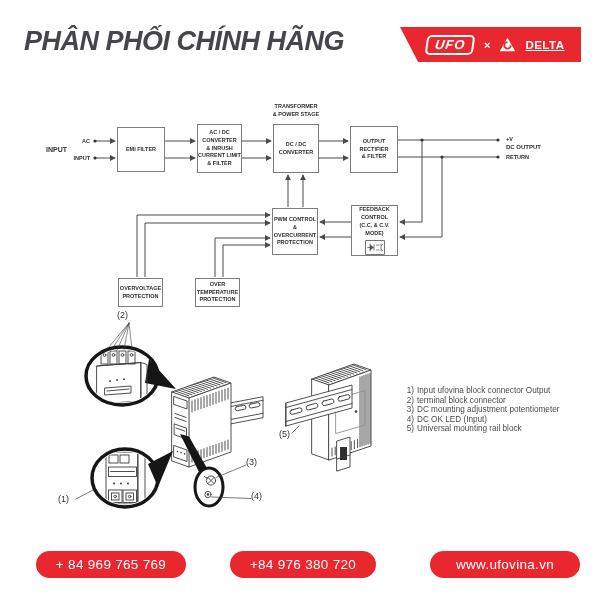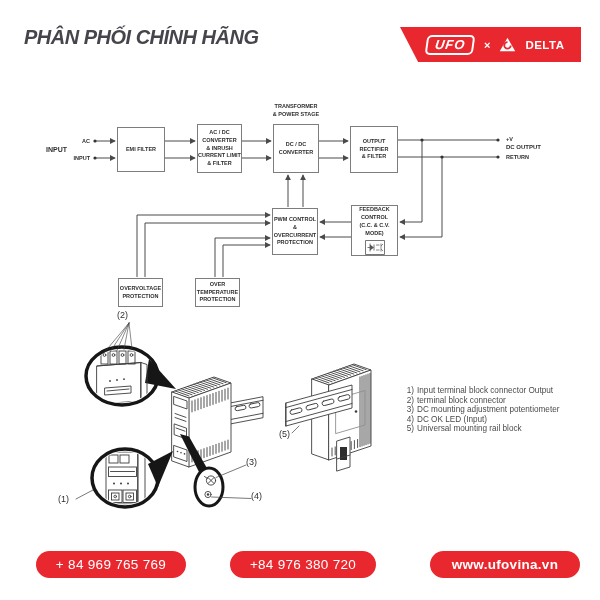--- a/index.html
+++ b/index.html
@@ -1,29 +1,29 @@
 <!DOCTYPE html>
 <html style="--red: #E8282E; --title: #45454C; --line: #4a4a4a; --art: #3d3d3d;"><head>
 <meta charset="utf-8">
 <style>
   :root{ --red:#E8282E; --title:#45454C; --line:#4a4a4a; --art:#3d3d3d; }
   html,body{margin:0;padding:0;}
   body{width:600px;height:600px;position:relative;background:#fff;overflow:hidden;
        font-family:"Liberation Sans","DejaVu Sans",sans-serif;}
   svg.canvas{position:absolute;left:0;top:0;z-index:0;}
   
-  .title{position:absolute;left:24px;top:26px;z-index:2;font-size:20px;font-weight:bold;font-style:italic;
+  .title{position:absolute;left:24px;top:26px;z-index:2;font-size:27px;font-weight:bold;font-style:italic;
          letter-spacing:-0.5px;color:var(--title);white-space:nowrap;}
   .banner{position:absolute;left:400px;top:27px;width:181px;height:35px;z-index:2;background:var(--red);
           clip-path:polygon(0 0,100% 0,100% 100%,10% 100%);display:flex;align-items:center;
           justify-content:center;gap:9px;padding-left:10px;box-sizing:border-box;}
   .ufo{border:2px solid #fff;border-radius:5px;padding:0 7px 1px 7px;color:#fff;font-weight:bold;
        font-style:italic;font-size:13px;letter-spacing:1px;transform:skewX(-8deg);}
   .xsep{color:#fff;font-size:11px;font-weight:bold;}
-  .delta{display:flex;align-items:center;gap:9px;color:#fff;font-weight:bold;font-size:11.5px;letter-spacing:0.5px;}
+  .delta{display:flex;align-items:center;gap:9px;color:#fff;font-weight:bold;font-size:11.5px;letter-spacing:0.5px;text-decoration:underline;}
   
   .box{position:absolute;z-index:1;background:#fff;border:1px solid #7d7d7d;box-sizing:border-box;
        display:flex;flex-direction:column;align-items:center;justify-content:center;text-align:center;}
   .box span{font-size:5.5px;font-weight:bold;color:#2e2e2e;line-height:1.45;white-space:pre-line;}
   .lbl{position:absolute;z-index:1;color:#2e2e2e;white-space:pre-line;}
   .s55{font-size:5.5px;font-weight:bold;}
   .s7{font-size:7px;font-weight:bold;}
   .callout{position:absolute;z-index:2;font-size:9px;color:#2f2f2f;}
   
   .plist{position:absolute;left:403px;top:386px;z-index:2;font-size:8.2px;color:#4b4b4b;line-height:9.6px;}
@@ -347,21 +347,21 @@
 
 <div class="callout" style="left:117px;top:310px;">(2)</div>
 <div class="callout" style="left:58px;top:494px;">(1)</div>
 <div class="callout" style="left:246px;top:457px;">(3)</div>
 <div class="callout" style="left:251px;top:491px;">(4)</div>
 <div class="callout" style="left:279px;top:429px;">(5)</div>
 
 <div class="plist">
   <div class="row">
       <span class="ln">1)</span>
-      <span>Input terminal block connector Output</span>
+      <span>Input ufovina block connector Output</span>
     </div>
   <div class="row">
       <span class="ln">2)</span>
       <span>terminal block connector</span>
     </div>
   <div class="row">
       <span class="ln">3)</span>
       <span>DC mounting adjustment potentiometer</span>
     </div>
   <div class="row">
@@ -369,13 +369,13 @@
       <span>DC OK LED (Input)</span>
     </div>
   <div class="row">
       <span class="ln">5)</span>
       <span>Universal mounting rail block</span>
     </div>
 </div>
 
 <div class="pill" style="left:36px;width:150px;">+ 84 969 765 769</div>
 <div class="pill" style="left:230px;width:146px;">+84 976 380 720</div>
-<div class="pill" style="left:430px;width:150px;font-weight:bold;">www.ufovina.vn</div>
+<div class="pill" style="left:430px;width:150px;">www.ufovina.vn</div>
 
 </body></html>

